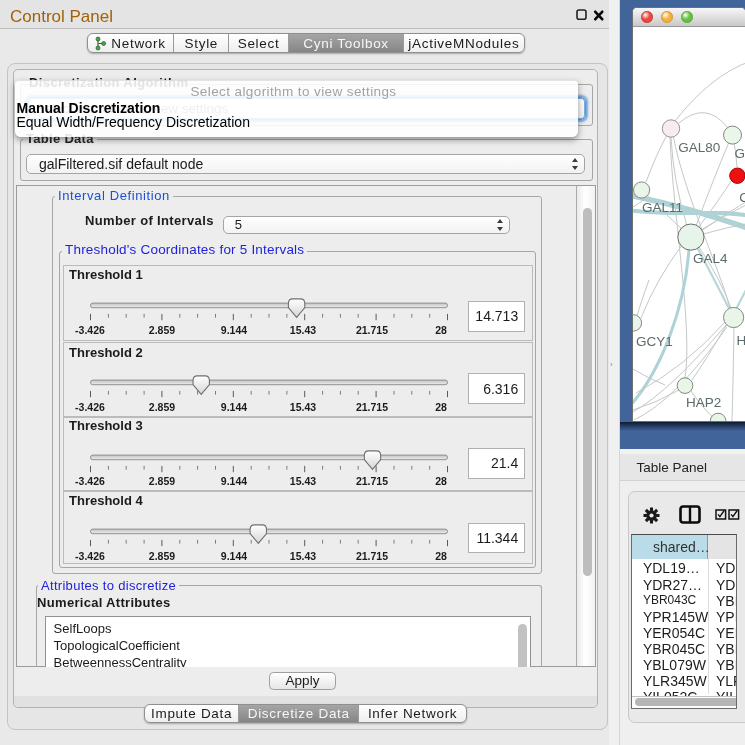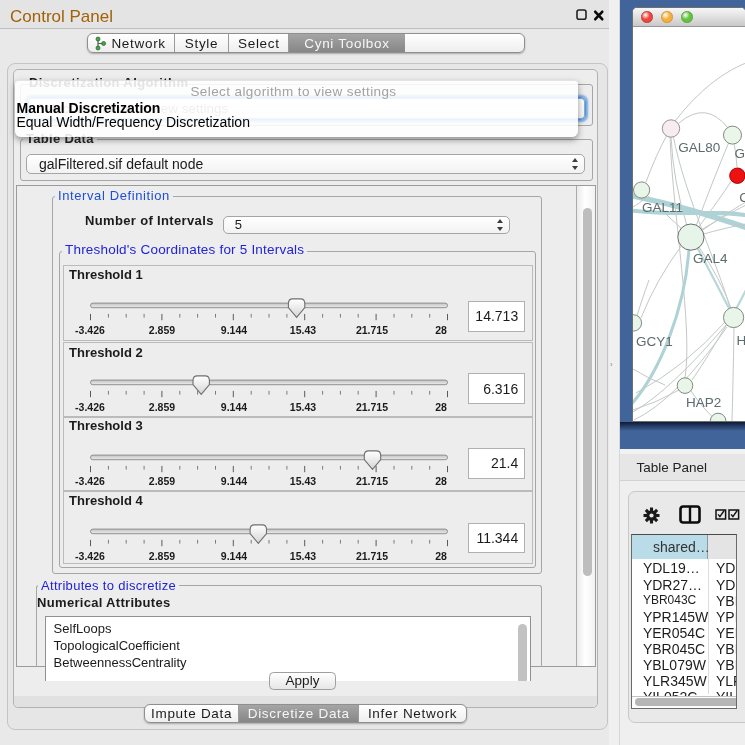--- a/index.html
+++ b/index.html
@@ -36,20 +36,21 @@
 <div class="seg" style="left:86.6px;top:32.8px;width:438px;height:20.7px;font-size:13.5px">
 <div style="width:87px"><svg width="12" height="15" viewBox="0 0 12 15" style="margin-right:4px">
         <path d="M3 3 V12 M3 7.5 H8" stroke="#555" stroke-width="1.2" fill="none"></path>
         <circle cx="3" cy="3" r="2" fill="#4aa34a" stroke="#1e641e" stroke-width="0.7"></circle>
         <circle cx="8.6" cy="7.5" r="2" fill="#4aa34a" stroke="#1e641e" stroke-width="0.7"></circle>
         <circle cx="3" cy="12" r="2" fill="#4aa34a" stroke="#1e641e" stroke-width="0.7"></circle>
       </svg>Network</div>
 <div style="width:54.8px">Style</div>
 <div style="width:59.9px">Select</div>
 <div class="sel" style="width:115.4px">Cyni Toolbox</div>
+<div style="width:119.6px">jActiveMNodules</div>
 </div>
 
 <div class="abs" style="left:6.5px;top:62.5px;width:601px;height:667px;background:#e6e6e6;border:1px solid #c4c4c4;border-radius:8px"></div>
 <div class="abs" style="left:13px;top:69px;width:585px;height:639px;background:#ededed;border:1px solid #b2b2b2;border-radius:5px"></div>
 <div class="abs" style="left:14px;top:696px;width:583px;height:11px;background:#e1e1e1;border-radius:0 0 5px 5px"></div>
 
 <div class="grp" style="left:19.6px;top:84px;width:573px;height:42px"></div>
 <div class="glab" style="left:26px;top:75.3px;font-weight:bold;background:transparent;letter-spacing:0.4px">Discretization Algorithm</div>
 <div class="combo" style="left:26.5px;top:97px;width:559px;height:23px;border-color:#5b94d6;box-shadow:0 0 2px 1.5px rgba(90,150,220,0.8), inset 0 0 0 1px #7eade0">
 <span style="color:#777;font-size:13.5px">Select algorithm to view settings</span>
@@ -258,21 +259,21 @@
 <div class="ticklab" style="left:162px;top:550.0px">2.859</div>
 <div class="ticklab" style="left:234px;top:550.0px">9.144</div>
 <div class="ticklab" style="left:303px;top:550.0px">15.43</div>
 <div class="ticklab" style="left:372px;top:550.0px">21.715</div>
 <div class="ticklab" style="left:441px;top:550.0px">28</div>
 <div class="vbox" style="left:468.2px;top:522.7px;width:57px;height:30.5px">11.344</div>
 
 <div class="grp" style="left:35.7px;top:585px;width:506.3px;height:81.5px;border-bottom:none;border-radius:3px 3px 0 0"></div>
 <div class="glab" style="left:38px;top:577.8px;color:#2222dd;letter-spacing:0.3px">Attributes to discretize</div>
 <div class="tlabel" style="left:37.1px;top:594.6px;letter-spacing:0.3px">Numerical Attributes</div>
-<div class="abs" style="left:44.6px;top:615.5px;width:486px;height:65px;background:#fff;border:1px solid #919191;border-bottom:none;overflow:hidden">
+<div class="abs" style="left:44.6px;top:615.5px;width:486px;height:51px;background:#fff;border:1px solid #919191;border-bottom:none;overflow:hidden">
 <div style="position:absolute;left:8px;top:4px">SelfLoops</div>
 <div style="position:absolute;left:8px;top:21px">TopologicalCoefficient</div>
 <div style="position:absolute;left:8px;top:38px">BetweennessCentrality</div>
 <div style="position:absolute;right:2.5px;top:7px;width:9.5px;height:60px;background:#c2c2c2;border-radius:5px"></div>
 </div>
 
 <div class="abs" style="left:269px;top:671.5px;width:67px;height:18px;background:linear-gradient(#ffffff,#e6e6e6);border:1px solid #9f9f9f;border-radius:4.5px;display:flex;align-items:center;justify-content:center;font-size:13.5px">Apply</div>
 
 <div class="seg" style="left:144px;top:703.9px;width:323px;height:19.6px;font-size:13.5px">
 <div style="width:94.8px">Impute Data</div>

